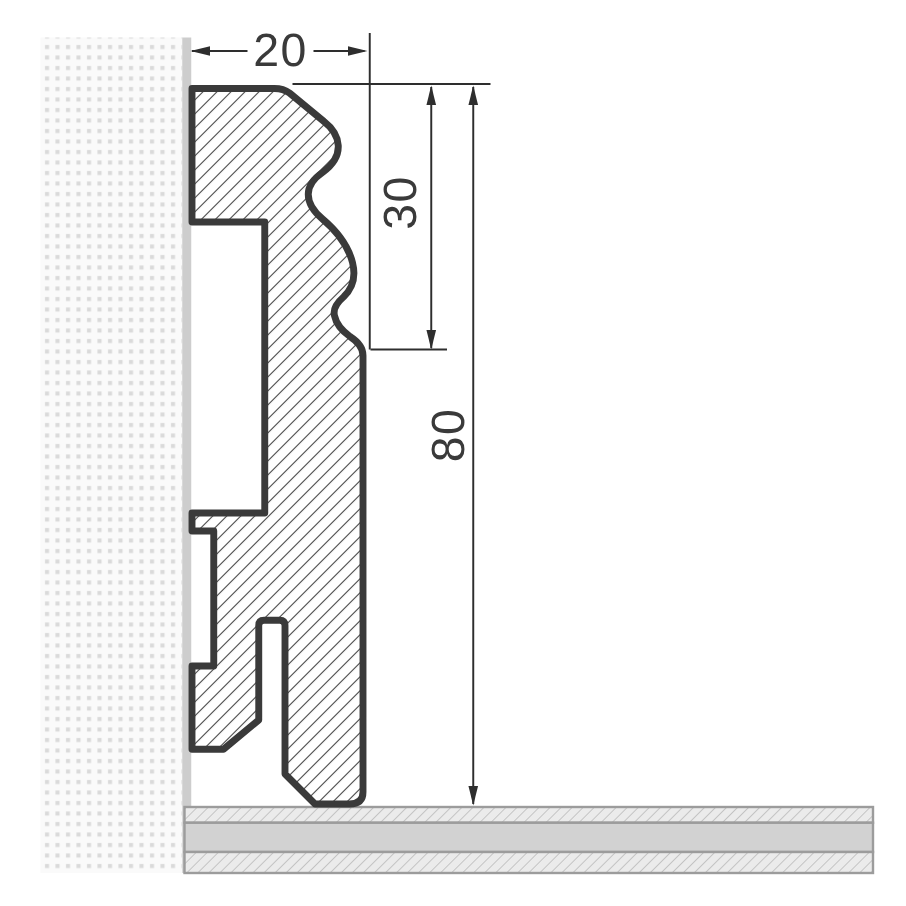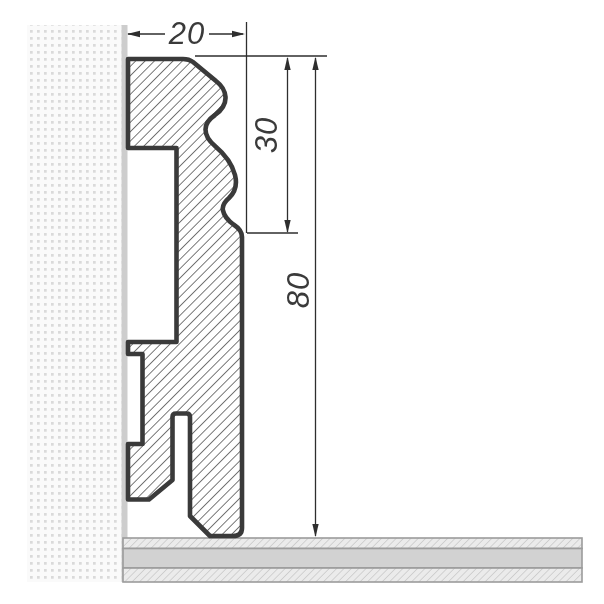--- a/index.html
+++ b/index.html
@@ -1,20 +1,20 @@
 <!DOCTYPE html>
 <html style="--outline: #3a3a3a; --hatch: #404040; --text: #3a3a3a; --dimension-line: #2e2e2e; --wall-strip: #cdcdcd; --wall-dot: #dadada; --wall-bg: #fafafa; --floor-fill: #d2d2d2; --floor-hatch-bg: #ebebeb; --floor-hatch-line: #bcbcbc; --floor-border: #9c9c9c;"><head>
 <meta charset="utf-8">
 <style>
   html,body{margin:0;padding:0;background:#ffffff;}
   body{
     width:604px;height:604px;overflow:hidden;
     font-family:"Liberation Sans", sans-serif;
   }
-  .stage{position:relative;width:604px;height:604px;background:#ffffff;font-style:italic;}
+  .stage{position:relative;width:604px;height:604px;background:#ffffff;}
   svg{display:block;}
   .dim-text{
     fill:var(--text,#3a3a3a);
     font-family:"Liberation Sans", sans-serif;
     font-size:31px;
     letter-spacing:1px;
   }
   .thin-line{stroke:var(--dimension-line,#2e2e2e);stroke-width:1.3;fill:none;}
   .arrow{fill:var(--dimension-line,#2e2e2e);stroke:none;}
   .profile{

